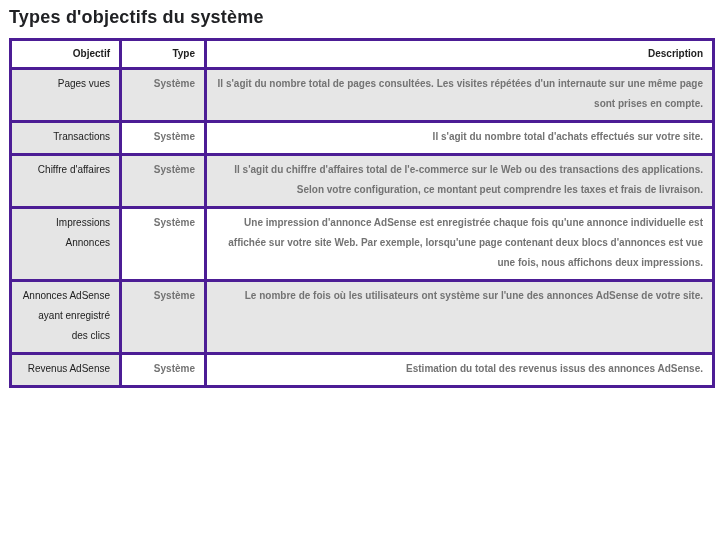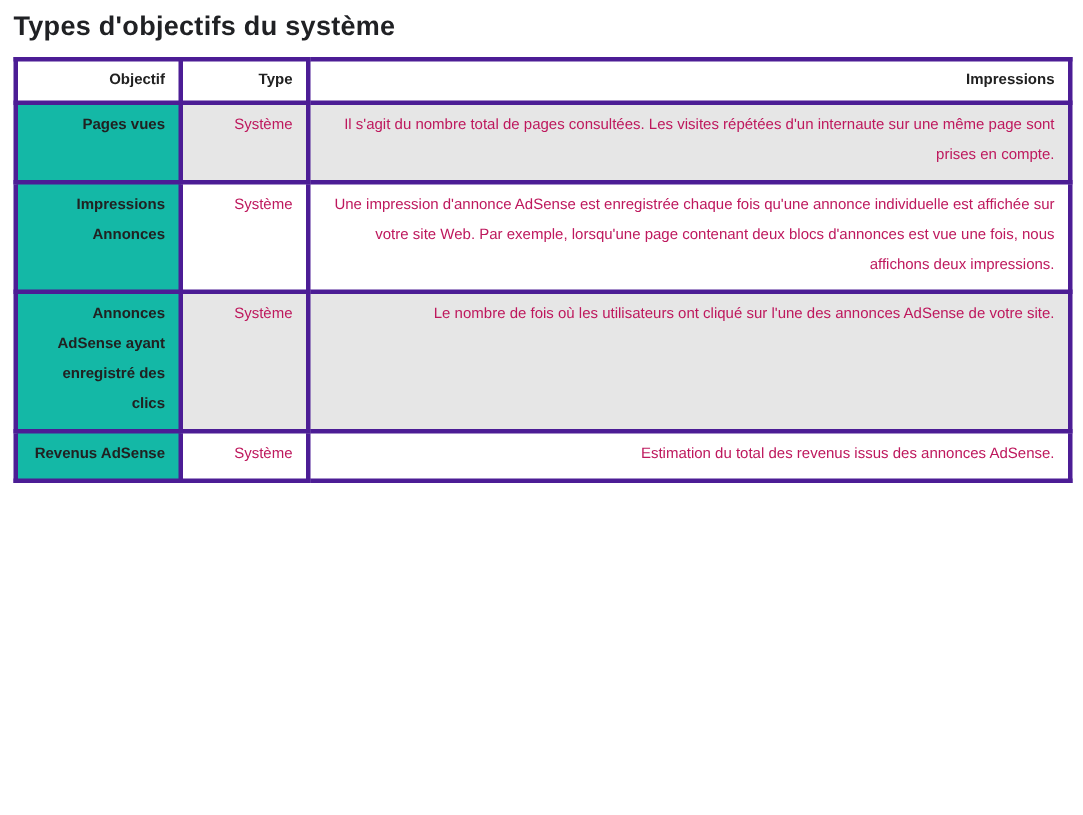--- a/index.html
+++ b/index.html
@@ -44,27 +44,27 @@
     word-wrap: break-word;
   }
   th {
     font-weight: 700;
     color: #212121;
     background: #ffffff;
     padding-top: 3px;
     padding-bottom: 3px;
   }
   td.obj {
-    font-weight: 700;
+    font-weight: 400;
     color: #212121;
-    background: #14b8a6;
+    background: #e5e5e5;
   }
   td.type, td.desc {
-    font-weight: 400;
-    color: #be185d;
+    font-weight: 700;
+    color: #737373;
     background: #ffffff;
   }
   tr.stripe td.type, tr.stripe td.desc {
     background: #e6e6e6;
   }
 </style>
 </head>
 <body>
 
 <div class="page">
@@ -73,38 +73,48 @@
   <table class="goal-table">
     <colgroup>
       <col class="c1">
       <col class="c2">
       <col class="c3">
     </colgroup>
     <thead>
       <tr>
         <th>Objectif</th>
         <th>Type</th>
-        <th>Impressions</th>
+        <th>Description</th>
       </tr>
     </thead>
     <tbody>
       <tr class="stripe">
         <td class="obj">Pages vues</td>
         <td class="type">Système</td>
         <td class="desc">Il s'agit du nombre total de pages consultées. Les visites répétées d'un internaute sur une même page sont prises en compte.</td>
       </tr>
       <tr>
+        <td class="obj">Transactions</td>
+        <td class="type">Système</td>
+        <td class="desc">Il s'agit du nombre total d'achats effectués sur votre site.</td>
+      </tr>
+      <tr class="stripe">
+        <td class="obj">Chiffre d'affaires</td>
+        <td class="type">Système</td>
+        <td class="desc">Il s'agit du chiffre d'affaires total de l'e-commerce sur le Web ou des transactions des applications. Selon votre configuration, ce montant peut comprendre les taxes et frais de livraison.</td>
+      </tr>
+      <tr>
         <td class="obj">Impressions Annonces</td>
         <td class="type">Système</td>
         <td class="desc">Une impression d'annonce AdSense est enregistrée chaque fois qu'une annonce individuelle est affichée sur votre site Web. Par exemple, lorsqu'une page contenant deux blocs d'annonces est vue une fois, nous affichons deux impressions.</td>
       </tr>
       <tr class="stripe">
         <td class="obj">Annonces AdSense ayant enregistré des clics</td>
         <td class="type">Système</td>
-        <td class="desc">Le nombre de fois où les utilisateurs ont cliqué sur l'une des annonces AdSense de votre site.</td>
+        <td class="desc">Le nombre de fois où les utilisateurs ont système sur l'une des annonces AdSense de votre site.</td>
       </tr>
       <tr>
         <td class="obj">Revenus AdSense</td>
         <td class="type">Système</td>
         <td class="desc">Estimation du total des revenus issus des annonces AdSense.</td>
       </tr>
     </tbody>
   </table>
 </div>
 

